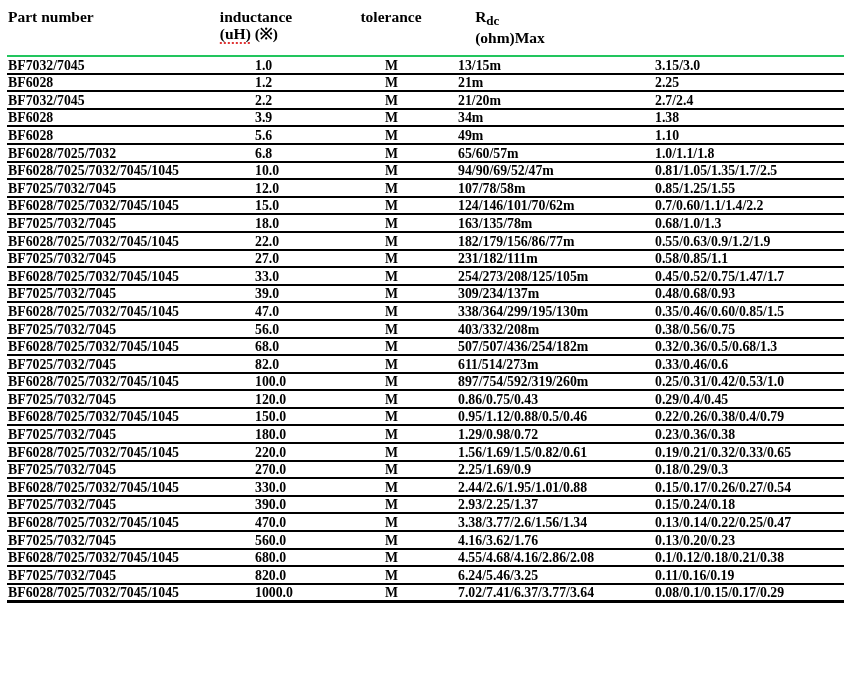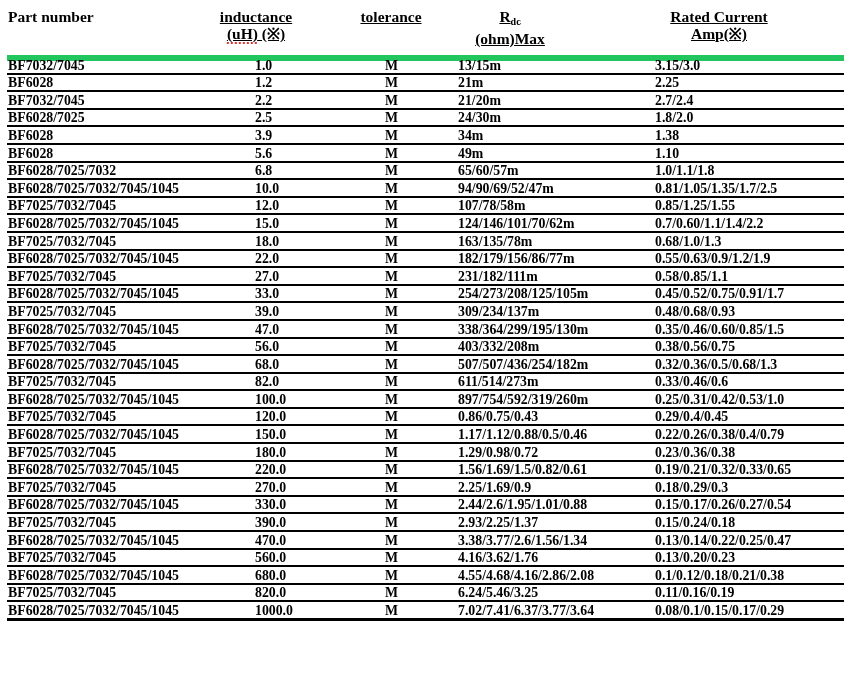--- a/index.html
+++ b/index.html
@@ -19,41 +19,41 @@
     overflow: hidden;
   }
 
   
   .thead {
     position: absolute;
     top: 0;
     left: 7px;
     width: 837px;
     height: 55px;
-    border-bottom: 6px solid #22c55e;
+    border-bottom: 2px solid #22c55e;
     font-size: 15.5px;
     line-height: 17px;
   }
   .h { position: absolute; top: 8px; white-space: nowrap; }
-  .h-center { transform: translateX(-50%); text-align: center; text-decoration: underline; }
+  .h-center { transform: translateX(-50%); text-align: left; }
   .h-part { left: 1px; }
   .h-ind  { left: 249px; }
   .h-tol  { left: 384px; }
   .h-rdc  { left: 503px; }
   .h-amp  { left: 712px; }
   .squiggle {
     text-decoration: underline;
     text-decoration-style: dotted;
     text-decoration-color: #e03434;
     text-decoration-thickness: 2px;
     text-underline-offset: 3px;
     margin-top: 45px;
   }
   .sub-dc {
-    font-size: 10px;
+    font-size: 13px;
     vertical-align: -3px;
   }
 
   
   table.parts {
     position: absolute;
     top: 57px;
     left: 7px;
     width: 837px;
     border-collapse: collapse;
@@ -89,24 +89,20 @@
       <div><span class="squiggle">(uH)</span><span> (※)</span></div>
     </div>
 
     <div class="h h-tol h-center">tolerance</div>
 
     <div class="h h-rdc h-center">
       <div><span>R</span><span class="sub-dc">dc</span></div>
       <div>(ohm)Max</div>
     </div>
 
-    <div class="h h-amp h-center">
-      <div>Rated Current</div>
-      <div>Amp(※)</div>
-    </div>
   </div>
 
   <table class="parts">
     <colgroup>
       <col class="c-part">
         <col class="c-ind">
         <col class="c-tol">
         <col class="c-rdc">
         <col class="c-amp">
     </colgroup>
@@ -126,27 +122,20 @@
           <td>2.25</td>
         </tr>
         <tr>
           <td>BF7032/7045</td>
           <td>2.2</td>
           <td>M</td>
           <td>21/20m</td>
           <td>2.7/2.4</td>
         </tr>
         <tr>
-          <td>BF6028/7025</td>
-          <td>2.5</td>
-          <td>M</td>
-          <td>24/30m</td>
-          <td>1.8/2.0</td>
-        </tr>
-        <tr>
           <td>BF6028</td>
           <td>3.9</td>
           <td>M</td>
           <td>34m</td>
           <td>1.38</td>
         </tr>
         <tr>
           <td>BF6028</td>
           <td>5.6</td>
           <td>M</td>
@@ -200,21 +189,21 @@
           <td>27.0</td>
           <td>M</td>
           <td>231/182/111m</td>
           <td>0.58/0.85/1.1</td>
         </tr>
         <tr>
           <td>BF6028/7025/7032/7045/1045</td>
           <td>33.0</td>
           <td>M</td>
           <td>254/273/208/125/105m</td>
-          <td>0.45/0.52/0.75/0.91/1.7</td>
+          <td>0.45/0.52/0.75/1.47/1.7</td>
         </tr>
         <tr>
           <td>BF7025/7032/7045</td>
           <td>39.0</td>
           <td>M</td>
           <td>309/234/137m</td>
           <td>0.48/0.68/0.93</td>
         </tr>
         <tr>
           <td>BF6028/7025/7032/7045/1045</td>
@@ -255,21 +244,21 @@
           <td>BF7025/7032/7045</td>
           <td>120.0</td>
           <td>M</td>
           <td>0.86/0.75/0.43</td>
           <td>0.29/0.4/0.45</td>
         </tr>
         <tr>
           <td>BF6028/7025/7032/7045/1045</td>
           <td>150.0</td>
           <td>M</td>
-          <td>1.17/1.12/0.88/0.5/0.46</td>
+          <td>0.95/1.12/0.88/0.5/0.46</td>
           <td>0.22/0.26/0.38/0.4/0.79</td>
         </tr>
         <tr>
           <td>BF7025/7032/7045</td>
           <td>180.0</td>
           <td>M</td>
           <td>1.29/0.98/0.72</td>
           <td>0.23/0.36/0.38</td>
         </tr>
         <tr>

